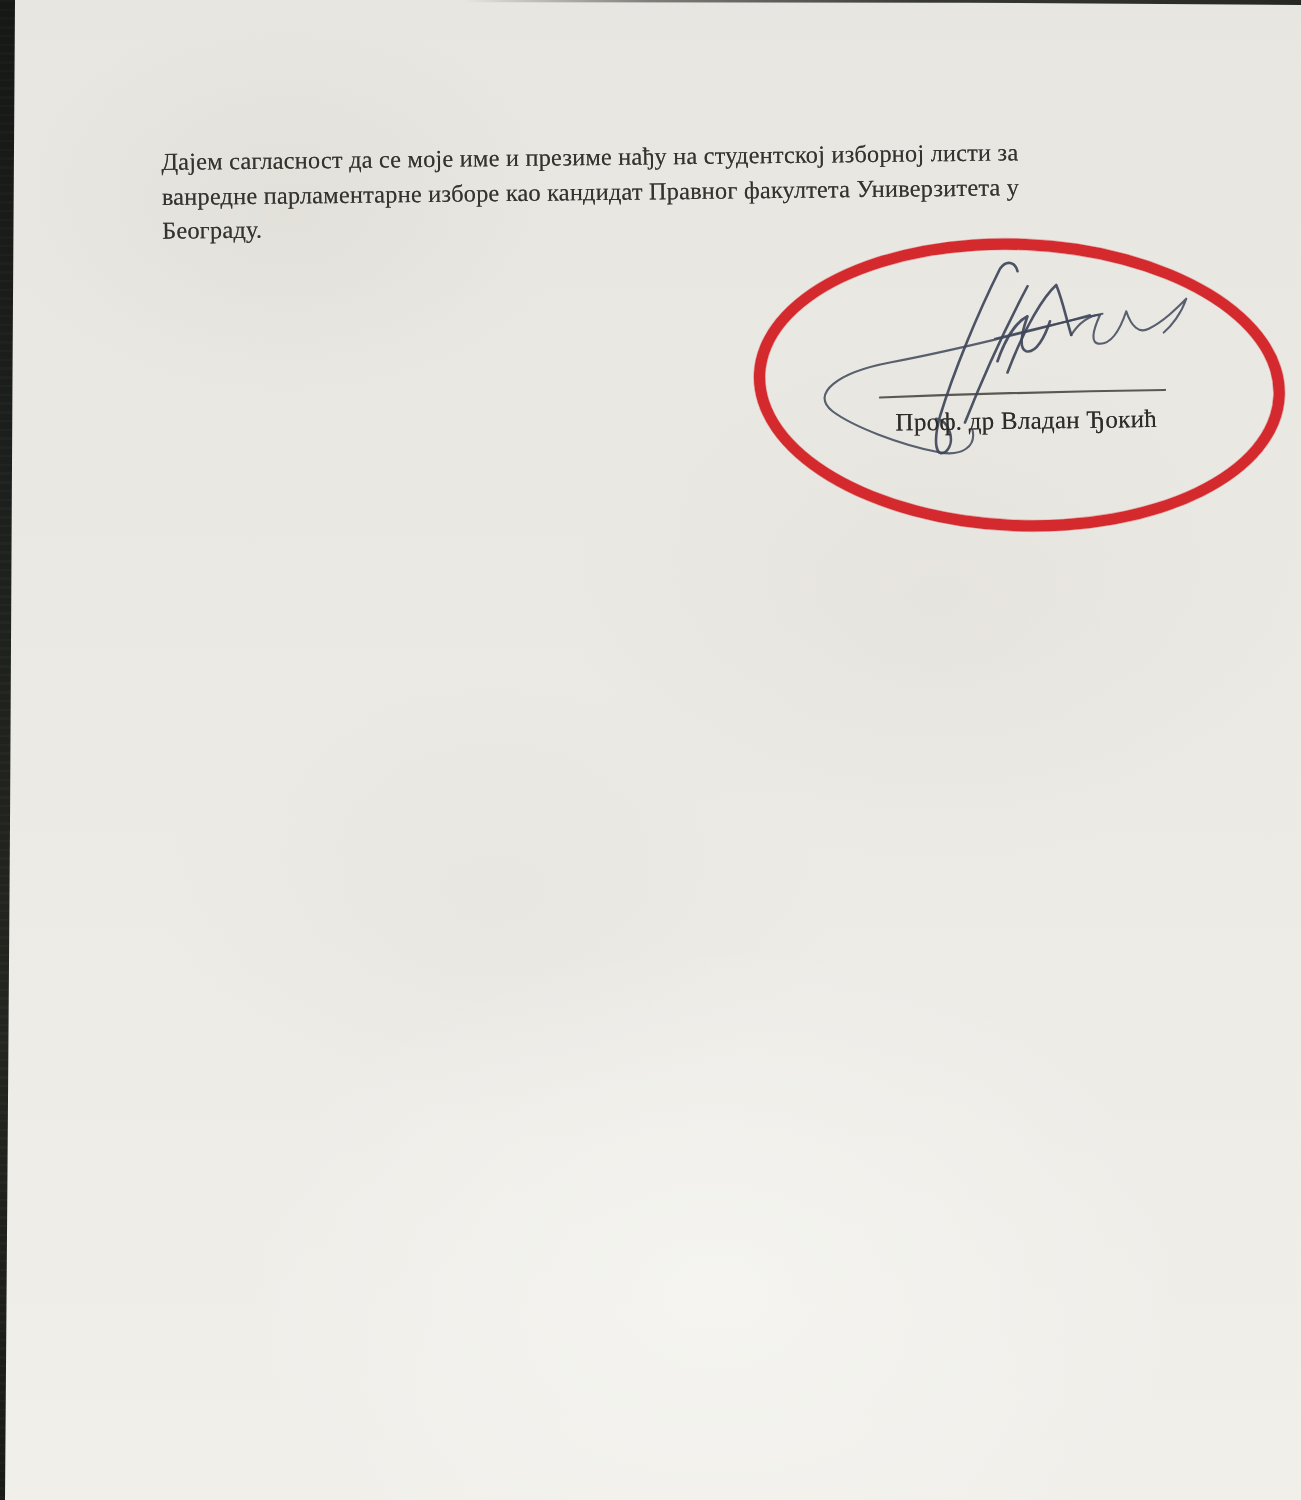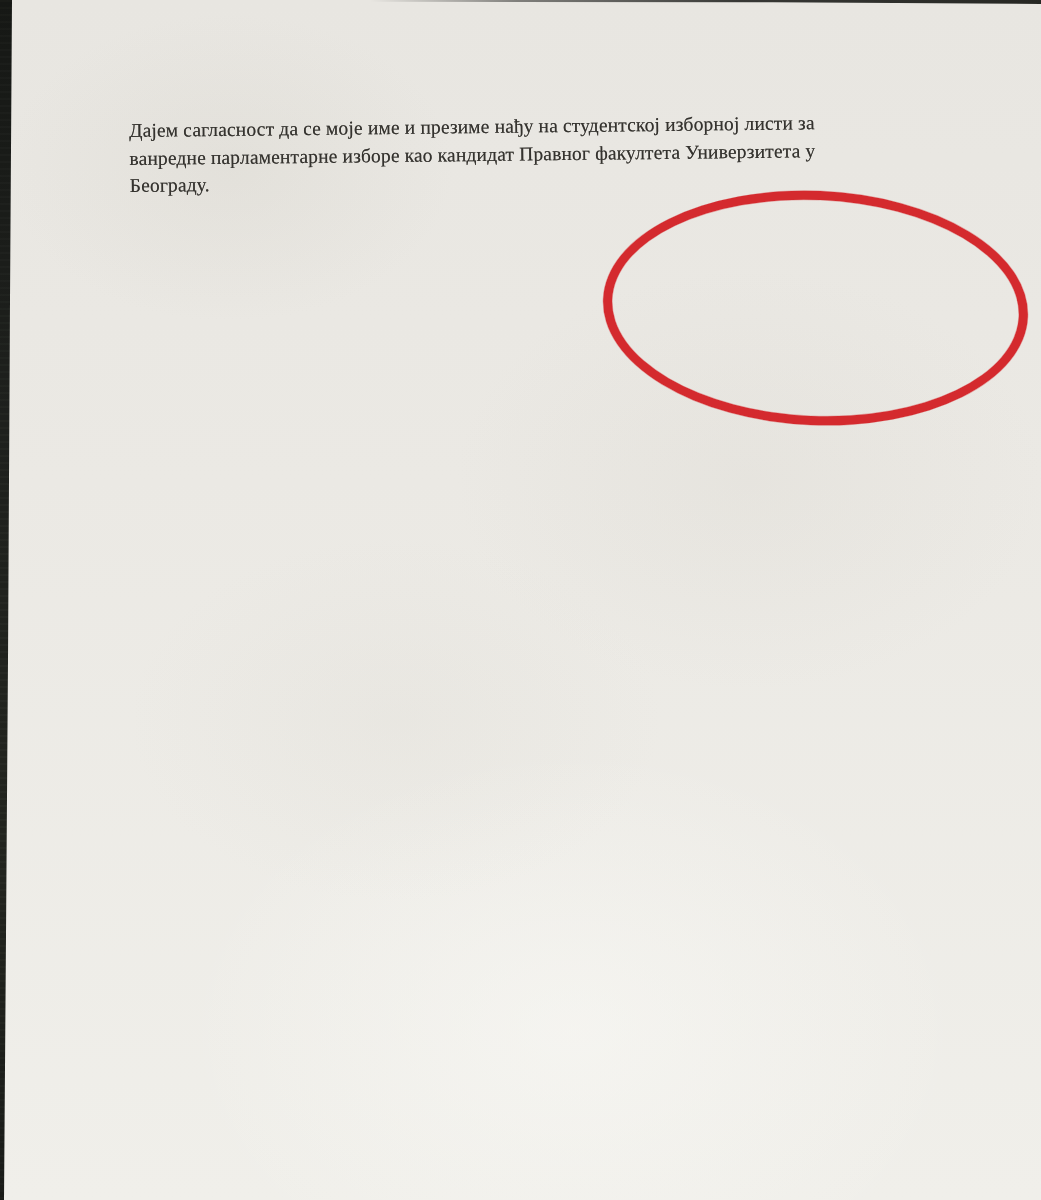--- a/index.html
+++ b/index.html
@@ -91,16 +91,37 @@
 
   <div class="edge-top"></div>
   <div class="edge-left"></div>
 
   <div class="consent-text">
     <div>Дајем сагласност да се моје име и презиме нађу на студентској изборној листи за</div>
     <div>ванредне парламентарне изборе као кандидат Правног факултета Универзитета у</div>
     <div>Београду.</div>
   </div>
 
+  <div class="signature-area">
+    <svg class="signature-svg" width="400" height="200" viewBox="0 0 400 200">
+
+      <path class="rule-line" d="M 104 125 C 180 122, 260 120, 332 119"></path>
+
+      <path class="thin" d="M 272 59 C 230 71, 160 88, 112 97 C 70 105, 48 122, 66 136 C 82 148, 120 163, 152 169 C 170 172, 181 164, 178 151"></path>
+
+      <path d="M 214 24 C 212 16, 205 15, 200 22 C 182 58, 163 104, 152 140 C 146 162, 149 174, 157 168 C 165 160, 159 143, 149 142"></path>
+
+      <path d="M 222 36 C 204 70, 185 112, 172 145"></path>
+
+      <path d="M 198 96 C 205 76, 214 64, 222 60 C 217 74, 215 86, 221 88 C 229 90, 236 76, 240 64"></path>
+
+      <path d="M 206 105 C 220 68, 235 44, 245 35 C 250 47, 253 62, 257 75"></path>
+
+      <path class="thin" d="M 196 78 C 220 72, 252 64, 282 58"></path>
+
+      <path class="thin" d="M 257 75 C 263 65, 272 59, 280 59 C 274 72, 272 82, 280 82 C 290 82, 297 68, 301 56 C 305 68, 311 74, 319 70 C 331 64, 341 54, 349 46 C 345 58, 337 68, 331 73"></path>
+    </svg>
+    <div class="signatory-name">Проф. др Владан Ђокић</div>
+  </div>
 
   <div class="red-circle"></div>
 
 </div>
 
 </body></html>

